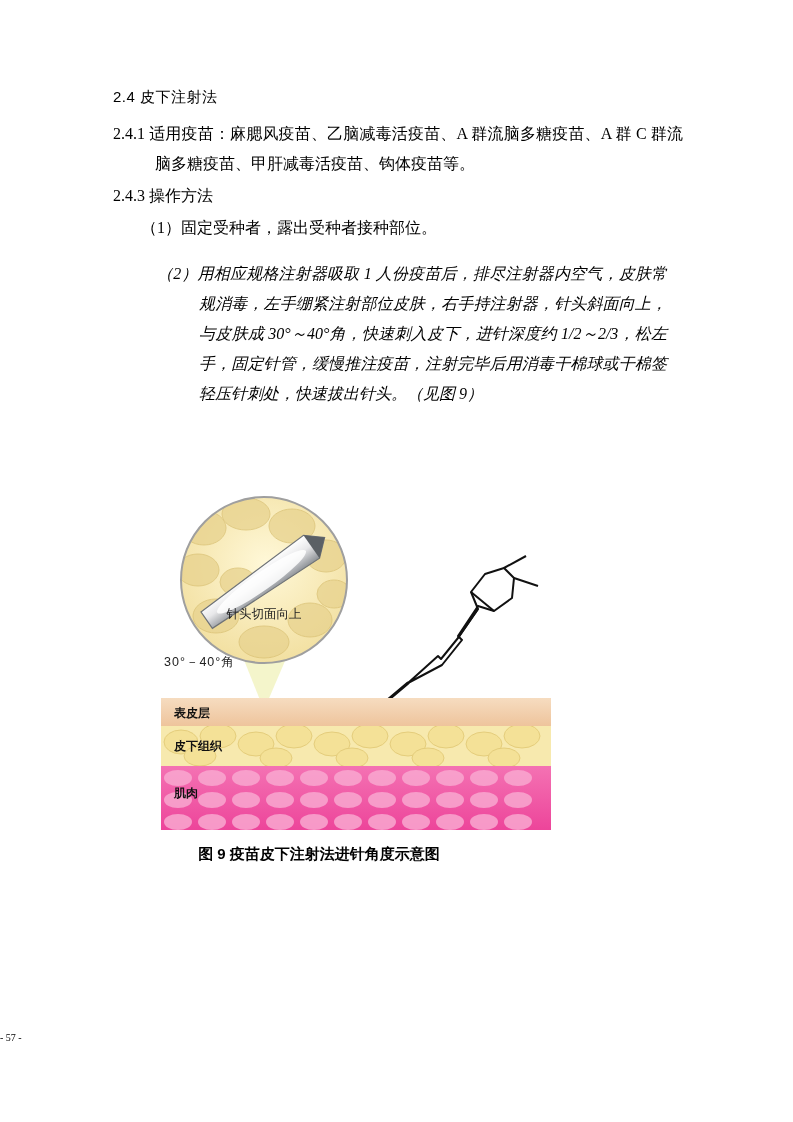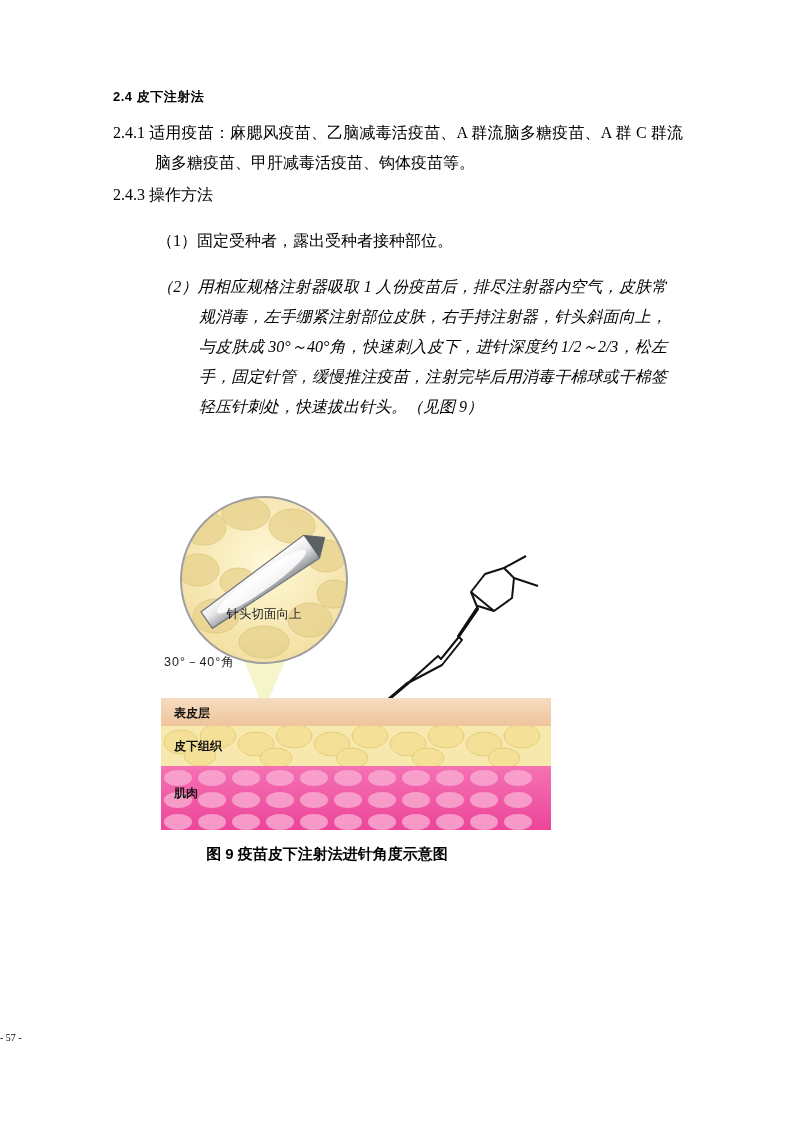--- a/index.html
+++ b/index.html
@@ -21,56 +21,56 @@
     width: 793px;
     height: 1122px;
   }
   .content {
     position: absolute;
     left: 113px;
     top: 88px;
     width: 570px;
   }
   h1.sec-title {
-    font-size: 13px;
-    font-weight: bold;
+    font-size: 15px;
+    font-weight: normal;
     margin: 0 0 12px 0;
     letter-spacing: 0.5px;
     font-family: "Liberation Sans", "DejaVu Sans", sans-serif;
   }
   p.para {
     font-size: 16px;
     line-height: 30px;
     margin: 0 0 2px 0;
     text-align: justify;
   }
   p.hang {
     padding-left: 42px;
     text-indent: -42px;
   }
   p.level2 {
     padding-left: 28px;
-    margin: 16px;
+    margin: 0;
   }
   p.level2hang {
     padding-left: 70px;
     text-indent: -42px;
     margin: 16px;
     font-style: italic;
   }
   .figure-wrap {
     position: absolute;
     left: 0;
     top: 470px;
     width: 731px;
     text-align: center;
   }
   .figure-caption {
     position: absolute;
-    left: 8px;
+    left: 0;
     top: 845px;
     width: 638px;
     text-align: center;
     font-size: 15px;
     font-weight: bold;
     font-family: "Liberation Sans", "DejaVu Sans", sans-serif;
   }
   .page-number {
     position: absolute;
     left: 0;

